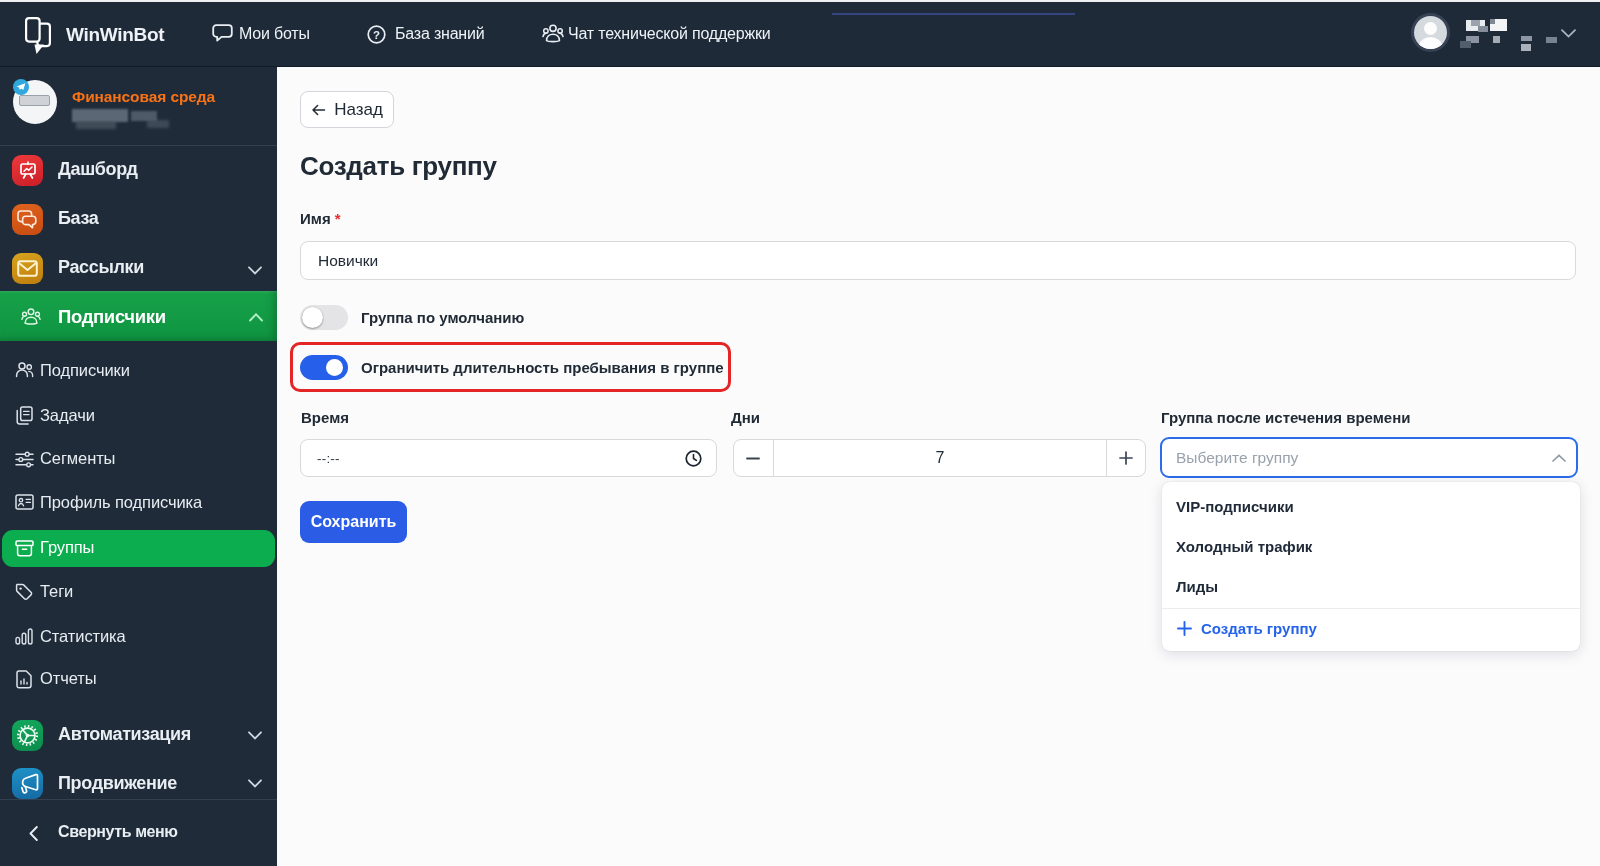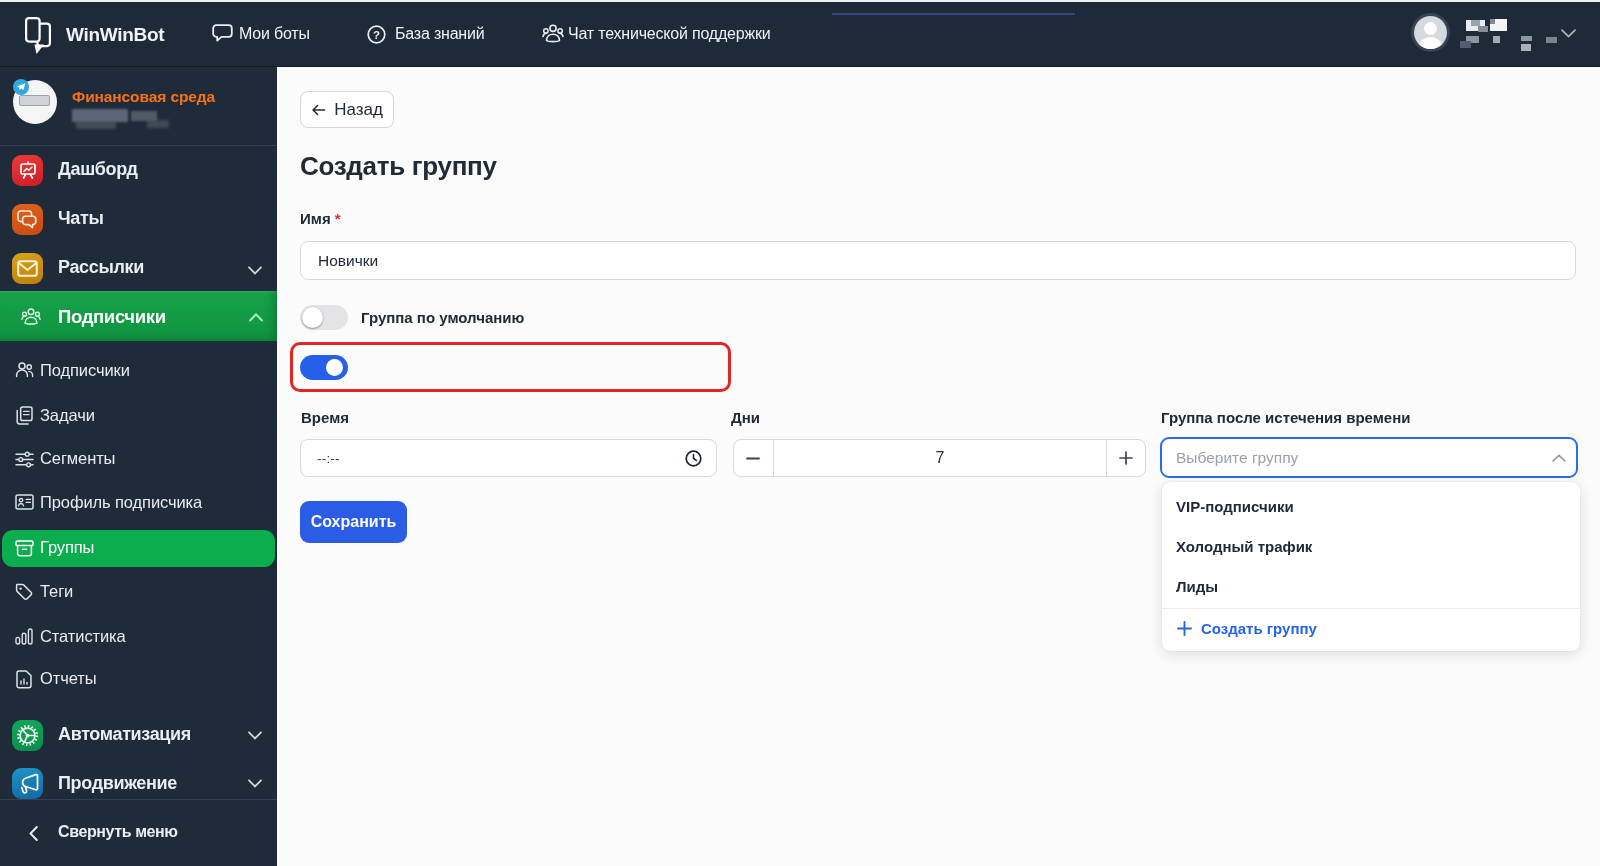--- a/index.html
+++ b/index.html
@@ -129,21 +129,21 @@
       </svg>
     </div>
     <div class="mi-txt" style="top:92px;">Дашборд</div>
 
     <div class="icbox" style="top:137px; background:linear-gradient(160deg,#e0641f,#c74a10);">
       <svg width="21" height="20" viewBox="0 0 21 20">
         <rect x="1" y="1" width="13.6" height="10.6" rx="3" fill="none" stroke="#ffe9d9" stroke-width="1.6"></rect>
         <path d="M8.6 6.2h7.2a3 3 0 0 1 3 3v2.4a3 3 0 0 1-3 3h-.3v3.2l-3.6-3.2h-3.3a3 3 0 0 1-3-3V9.2a3 3 0 0 1 3-3Z" fill="#d4571e" stroke="#ffe9d9" stroke-width="1.6" stroke-linejoin="round"></path>
       </svg>
     </div>
-    <div class="mi-txt" style="top:141px;">Чаты</div>
+    <div class="mi-txt" style="top:141px;">База</div>
 
     <div class="icbox" style="top:186px; background:linear-gradient(160deg,#d9a31e,#bd7d0d);">
       <svg width="21" height="17" viewBox="0 0 21 17">
         <rect x="1.2" y="1.2" width="18.6" height="14.6" rx="2.4" fill="none" stroke="#fdf2cd" stroke-width="2"></rect>
         <path d="M2.5 3.5 10.5 10l8-6.5" fill="none" stroke="#fdf2cd" stroke-width="2" stroke-linejoin="round" stroke-linecap="round"></path>
       </svg>
     </div>
     <div class="mi-txt" style="top:190px;">Рассылки</div>
     <svg class="abs" style="left:248px; top:199px" width="14" height="9" viewBox="0 0 14 9">
       <path d="M1 1.3 7 7.5 13 1.3" fill="none" stroke="#cfd6de" stroke-width="1.8" stroke-linecap="round"></path>
@@ -270,20 +270,21 @@
 
     <div class="c toggle" style="left:23px; top:238px; background:#e4e4e7;">
         <div class="knob" style="left:2px;"></div>
       </div>
     <div class="c tlbl" style="left:84px; top:242px;">Группа по умолчанию</div>
 
     <div class="c" id="redbox"></div>
     <div class="c toggle" style="left:23px; top:288px; background:#2660ea;">
         <div class="knob" style="left:26px; top:4px; width:17px; height:17px; box-shadow:none;"></div>
       </div>
+    <div class="c tlbl" style="left:84px; top:292px;">Ограничить длительность пребывания в группе</div>
 
     <div class="c lbl" style="left:24px; top:342px;text-align:right;">Время</div>
     <div class="c lbl" style="left:454px; top:342px;">Дни</div>
     <div class="c lbl" style="left:884px; top:342px;">Группа после истечения времени</div>
 
     <div class="c inp" style="left:23px; top:372px; width:417px; height:38px; display:flex; align-items:center; padding-left:16px; color:#2f3a47; font-size:13.5px; letter-spacing:.2px;">--:--
       <svg class="abs" style="left:384px; top:10px" width="17" height="17" viewBox="0 0 17 17">
         <circle cx="8.5" cy="8.5" r="7.3" fill="none" stroke="#1c2430" stroke-width="1.7"></circle>
         <path d="M8.5 4.6v3.9l2.9 1.9" fill="none" stroke="#1c2430" stroke-width="1.6" stroke-linecap="round" stroke-linejoin="round"></path>
       </svg>

